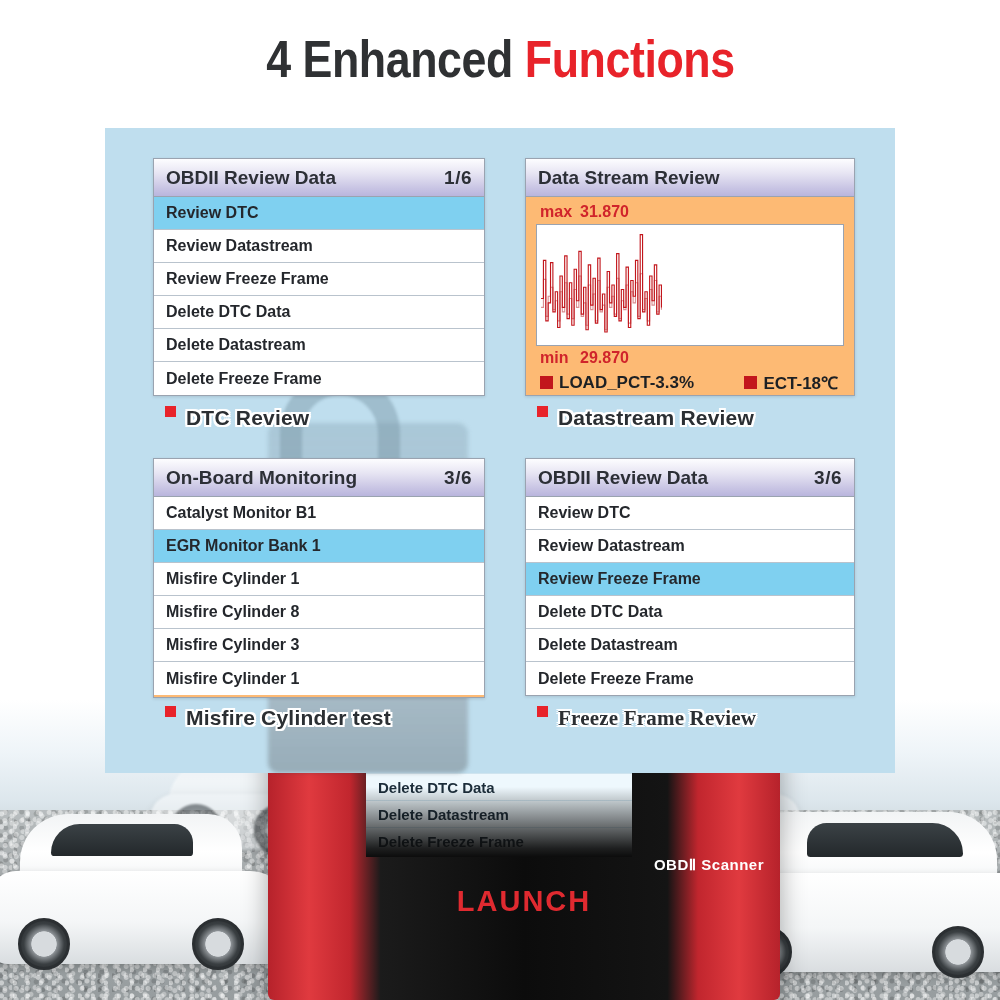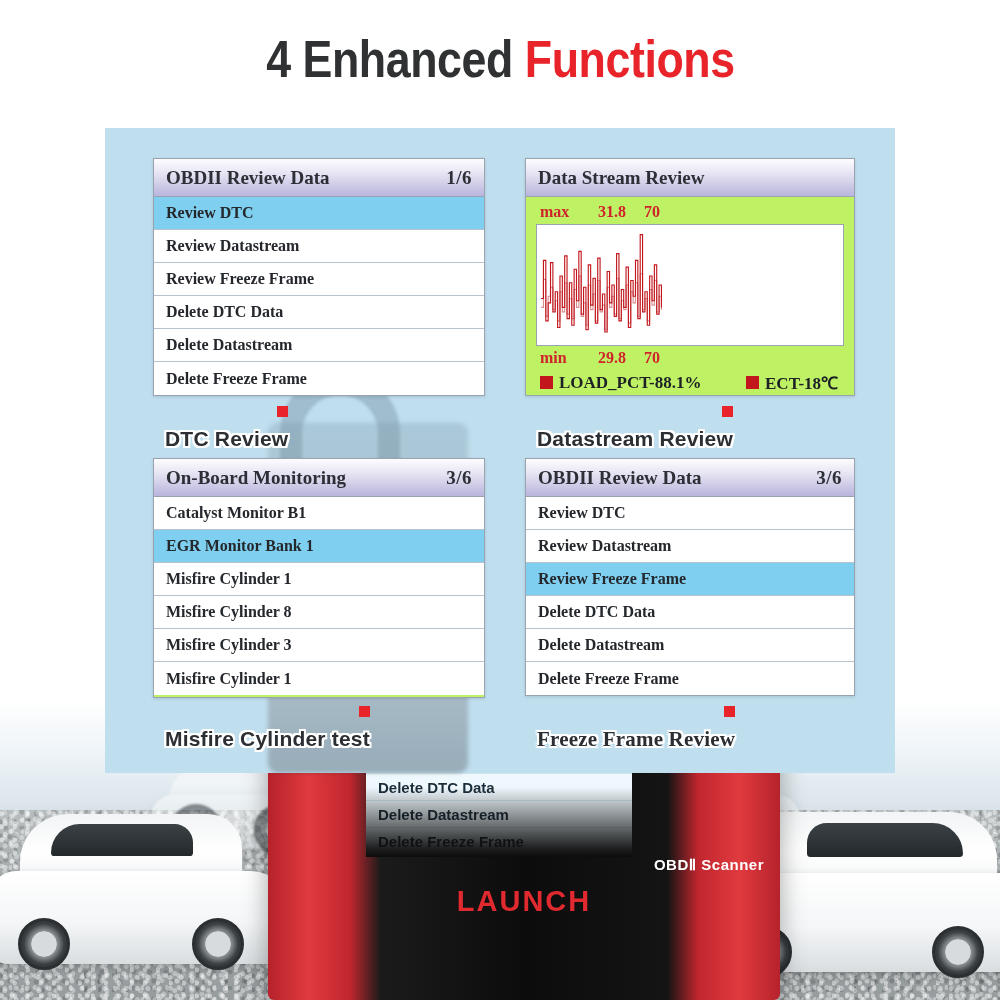--- a/index.html
+++ b/index.html
@@ -143,24 +143,23 @@
     border-radius:10px; filter:blur(2px); z-index:11; pointer-events:none;
   }
   .board-ghost-cable{
     position:absolute; left:175px; top:245px; width:120px; height:110px;
     border:22px solid rgba(120,150,165,.45); border-bottom:none; border-radius:70px 70px 0 0;
     filter:blur(1.5px); z-index:11; pointer-events:none;
   }
 
   .panel{
     position:absolute; z-index:14;
-    background:#bef264;
+    background:#fdba74;
     border:1px solid #9aa3b0;
     box-shadow:0 1px 3px rgba(0,0,0,.12);
-    font-family:Liberation Serif, serif;
   }
   #panel-tl{ left:48px; top:30px;  width:332px; height:238px; }
   #panel-tr{ left:420px; top:30px; width:330px; height:238px; }
   #panel-bl{ left:48px; top:330px; width:332px; height:240px; }
   #panel-br{ left:420px; top:330px; width:330px; height:238px; }
 
   .p-header{
     height:38px; display:flex; align-items:center; justify-content:space-between;
     padding:0 12px;
     background:linear-gradient(180deg,#fdfdff 0%, #e7e5f3 38%, #c9c5e4 78%, #b9b5dd 100%);
@@ -172,39 +171,39 @@
     height:33px; display:flex; align-items:center; padding:0 12px;
     font-size:16px; font-weight:bold; color:#24272c;
     border-bottom:1px solid #b9c3cd; background:#ffffff;
   }
   .p-row.sel{ background:#7fd0f0; }
   .p-row:last-child{ border-bottom:none; }
 
   
   .g-body{ padding:6px 10px 4px 10px; }
   .g-line{
-    display:flex; align-items:center; gap:18px;
+    display:flex; align-items:center; 
     font-size:16px; font-weight:bold; color:#d0242b; padding-left:4px;
   }
   .g-line .lbl{ width:40px; }
   .g-plot{
     height:122px; border:1px solid #9aa3b0; background:#ffffff;
     margin:3px 0; position:relative; overflow:hidden;
   }
   .g-plot svg{ display:block; width:100%; height:100%; }
   .g-legend{
     display:flex; align-items:center; justify-content:space-between;
     padding:4px 6px 0 4px;
   }
   .g-item{ display:flex; align-items:center; gap:6px; font-size:17px; font-weight:bold; color:#1d2024; }
   .sw{ width:13px; height:13px; background:#c2161c; display:inline-block; }
 
   
   .caption{
-    position:absolute; z-index:18; display:flex; align-items:flex-end; gap:10px;flex-direction:column;
+    position:absolute; z-index:18; display:flex; align-items:flex-start; gap:10px;
   }
   #cap-tl{ left:60px; top:278px; }
   #cap-tr{ left:432px; top:278px; }
   #cap-bl{ left:60px; top:578px; }
   #cap-br{ left:432px; top:578px;font-family:Liberation Serif, serif; }
   .cap-bullet{ width:11px; height:11px; background:#e8232a; display:inline-block; }
   .cap-text{
     font-size:21px; font-weight:bold; color:#2b2f33; letter-spacing:.2px;
     text-shadow:
       -2px -2px 0 #fff, 2px -2px 0 #fff, -2px 2px 0 #fff, 2px 2px 0 #fff,
@@ -305,21 +304,21 @@
         </svg>
       </div>
       <div class="g-line">
         <span class="lbl">min</span>
         <span>29.8</span>
         <span>70</span>
       </div>
       <div class="g-legend">
         <span class="g-item">
           <i class="sw"></i>
-          <span>LOAD_PCT-88.1%</span>
+          <span>LOAD_PCT-3.3%</span>
         </span>
         <span class="g-item">
           <i class="sw"></i>
           <span>ECT-18℃</span>
         </span>
       </div>
     </div>
   </div>
 
   <div class="panel" id="panel-bl">

